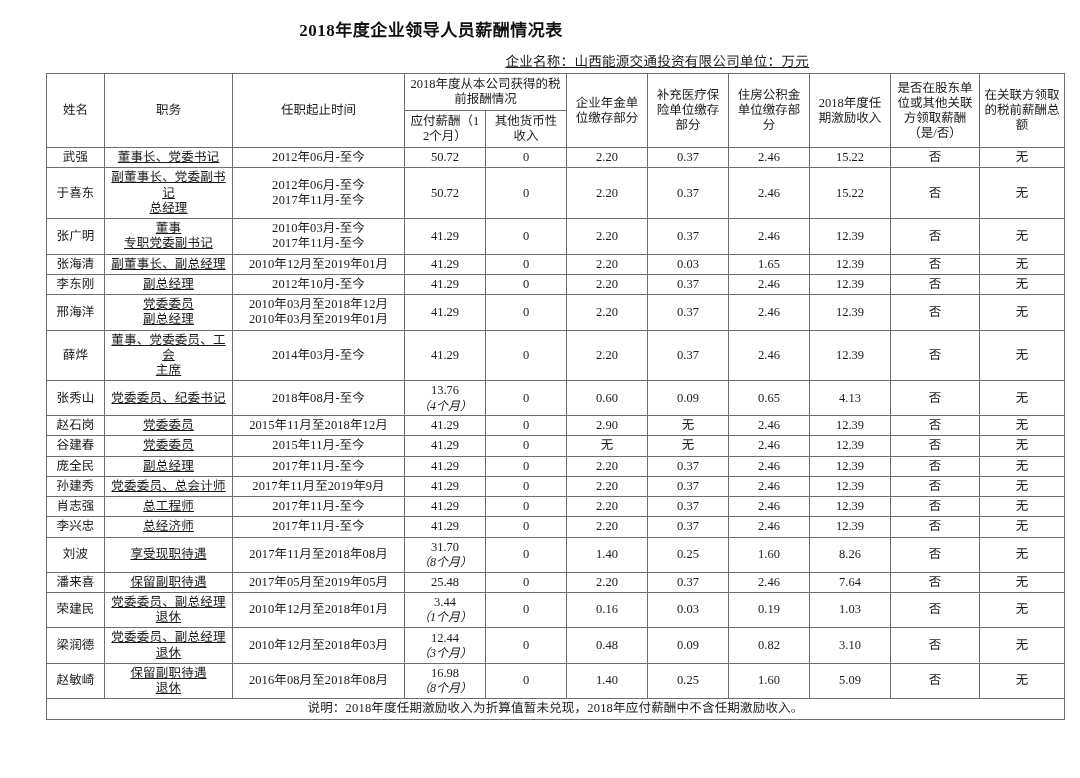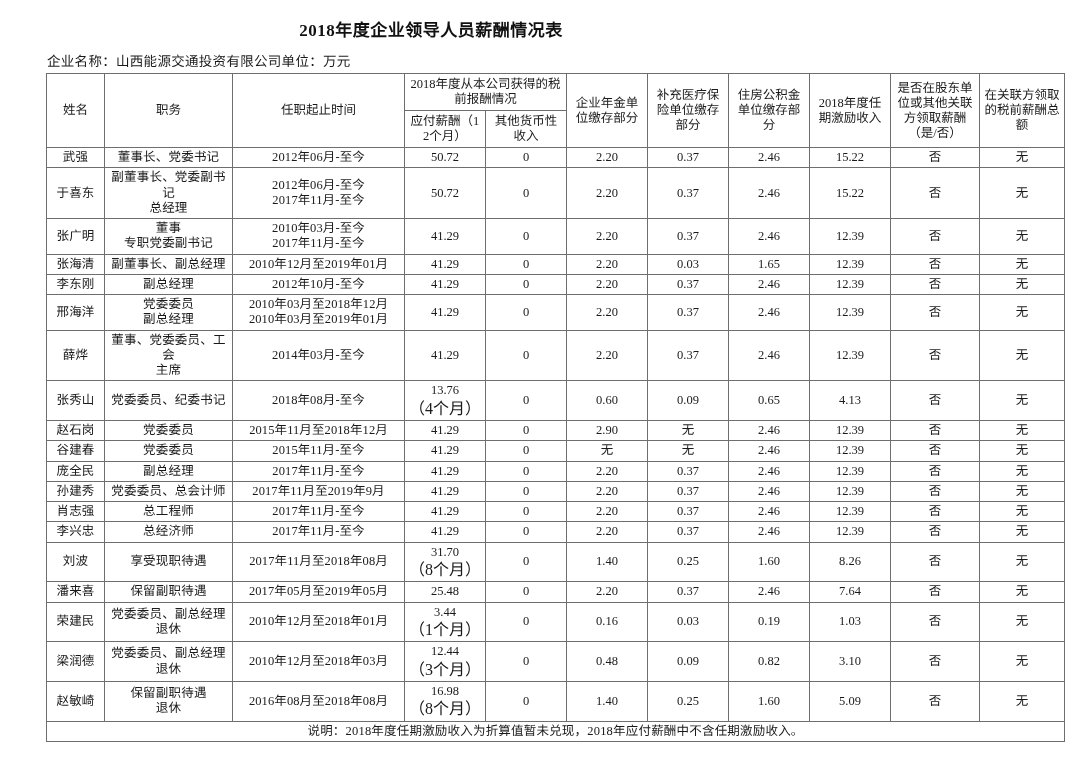--- a/index.html
+++ b/index.html
@@ -26,25 +26,26 @@
   .doc-title {
     text-align: center;
     font-size: 17px;
     font-weight: bold;
     letter-spacing: 0.5px;
     margin: 6px 0 9px 0;
     color: #111;
   }
   .meta-row {
     display: flex;
-    justify-content: flex-start;
+    justify-content: flex-end;
     align-items: flex-end;
     font-size: 13.5px;
     margin-bottom: 3px;
     padding: 0 1px;
+    text-decoration: underline;
   }
   .company-name {
     white-space: nowrap;
     letter-spacing: 0.3px;
   }
   .unit-label {
     white-space: nowrap;
     letter-spacing: 0.3px;
     padding-right: 6px;
   }
@@ -77,27 +78,27 @@
   .col-pay     { width: 81px; }
   .col-other   { width: 81px; }
   .col-annuity { width: 81px; }
   .col-medical { width: 81px; }
   .col-housing { width: 81px; }
   .col-incent  { width: 81px; }
   .col-related { width: 89px; }
   .col-amount  { width: 85px; }
 
   td.cell-name   { font-size: 13px; letter-spacing: 0.2px; }
-  td.cell-post   { font-size: 13px; letter-spacing: 0.2px; }
+  td.cell-post   { font-size: 13px; letter-spacing: 0.2px; text-decoration: underline; }
   td.cell-term   { font-size: 12.5px; letter-spacing: 0.1px; white-space: nowrap; }
   td.cell-num    { font-size: 13px; font-family: "Liberation Serif", "DejaVu Serif", serif; }
   td.cell-text   { font-size: 13px; }
 
   .num-main { display: block; }
-  .num-sub  { display: block; font-size: 16px; }
+  .num-sub  { display: block; font-size: 12px; font-style: italic; }
 
   td.note-cell {
     text-align: left;
     font-size: 12.5px;
     padding: 4px 6px 4px 8px;
     letter-spacing: 0.2px;
     line-height: 1.3;
     white-space: nowrap;
   }
   .multi-line span { display: block; }

